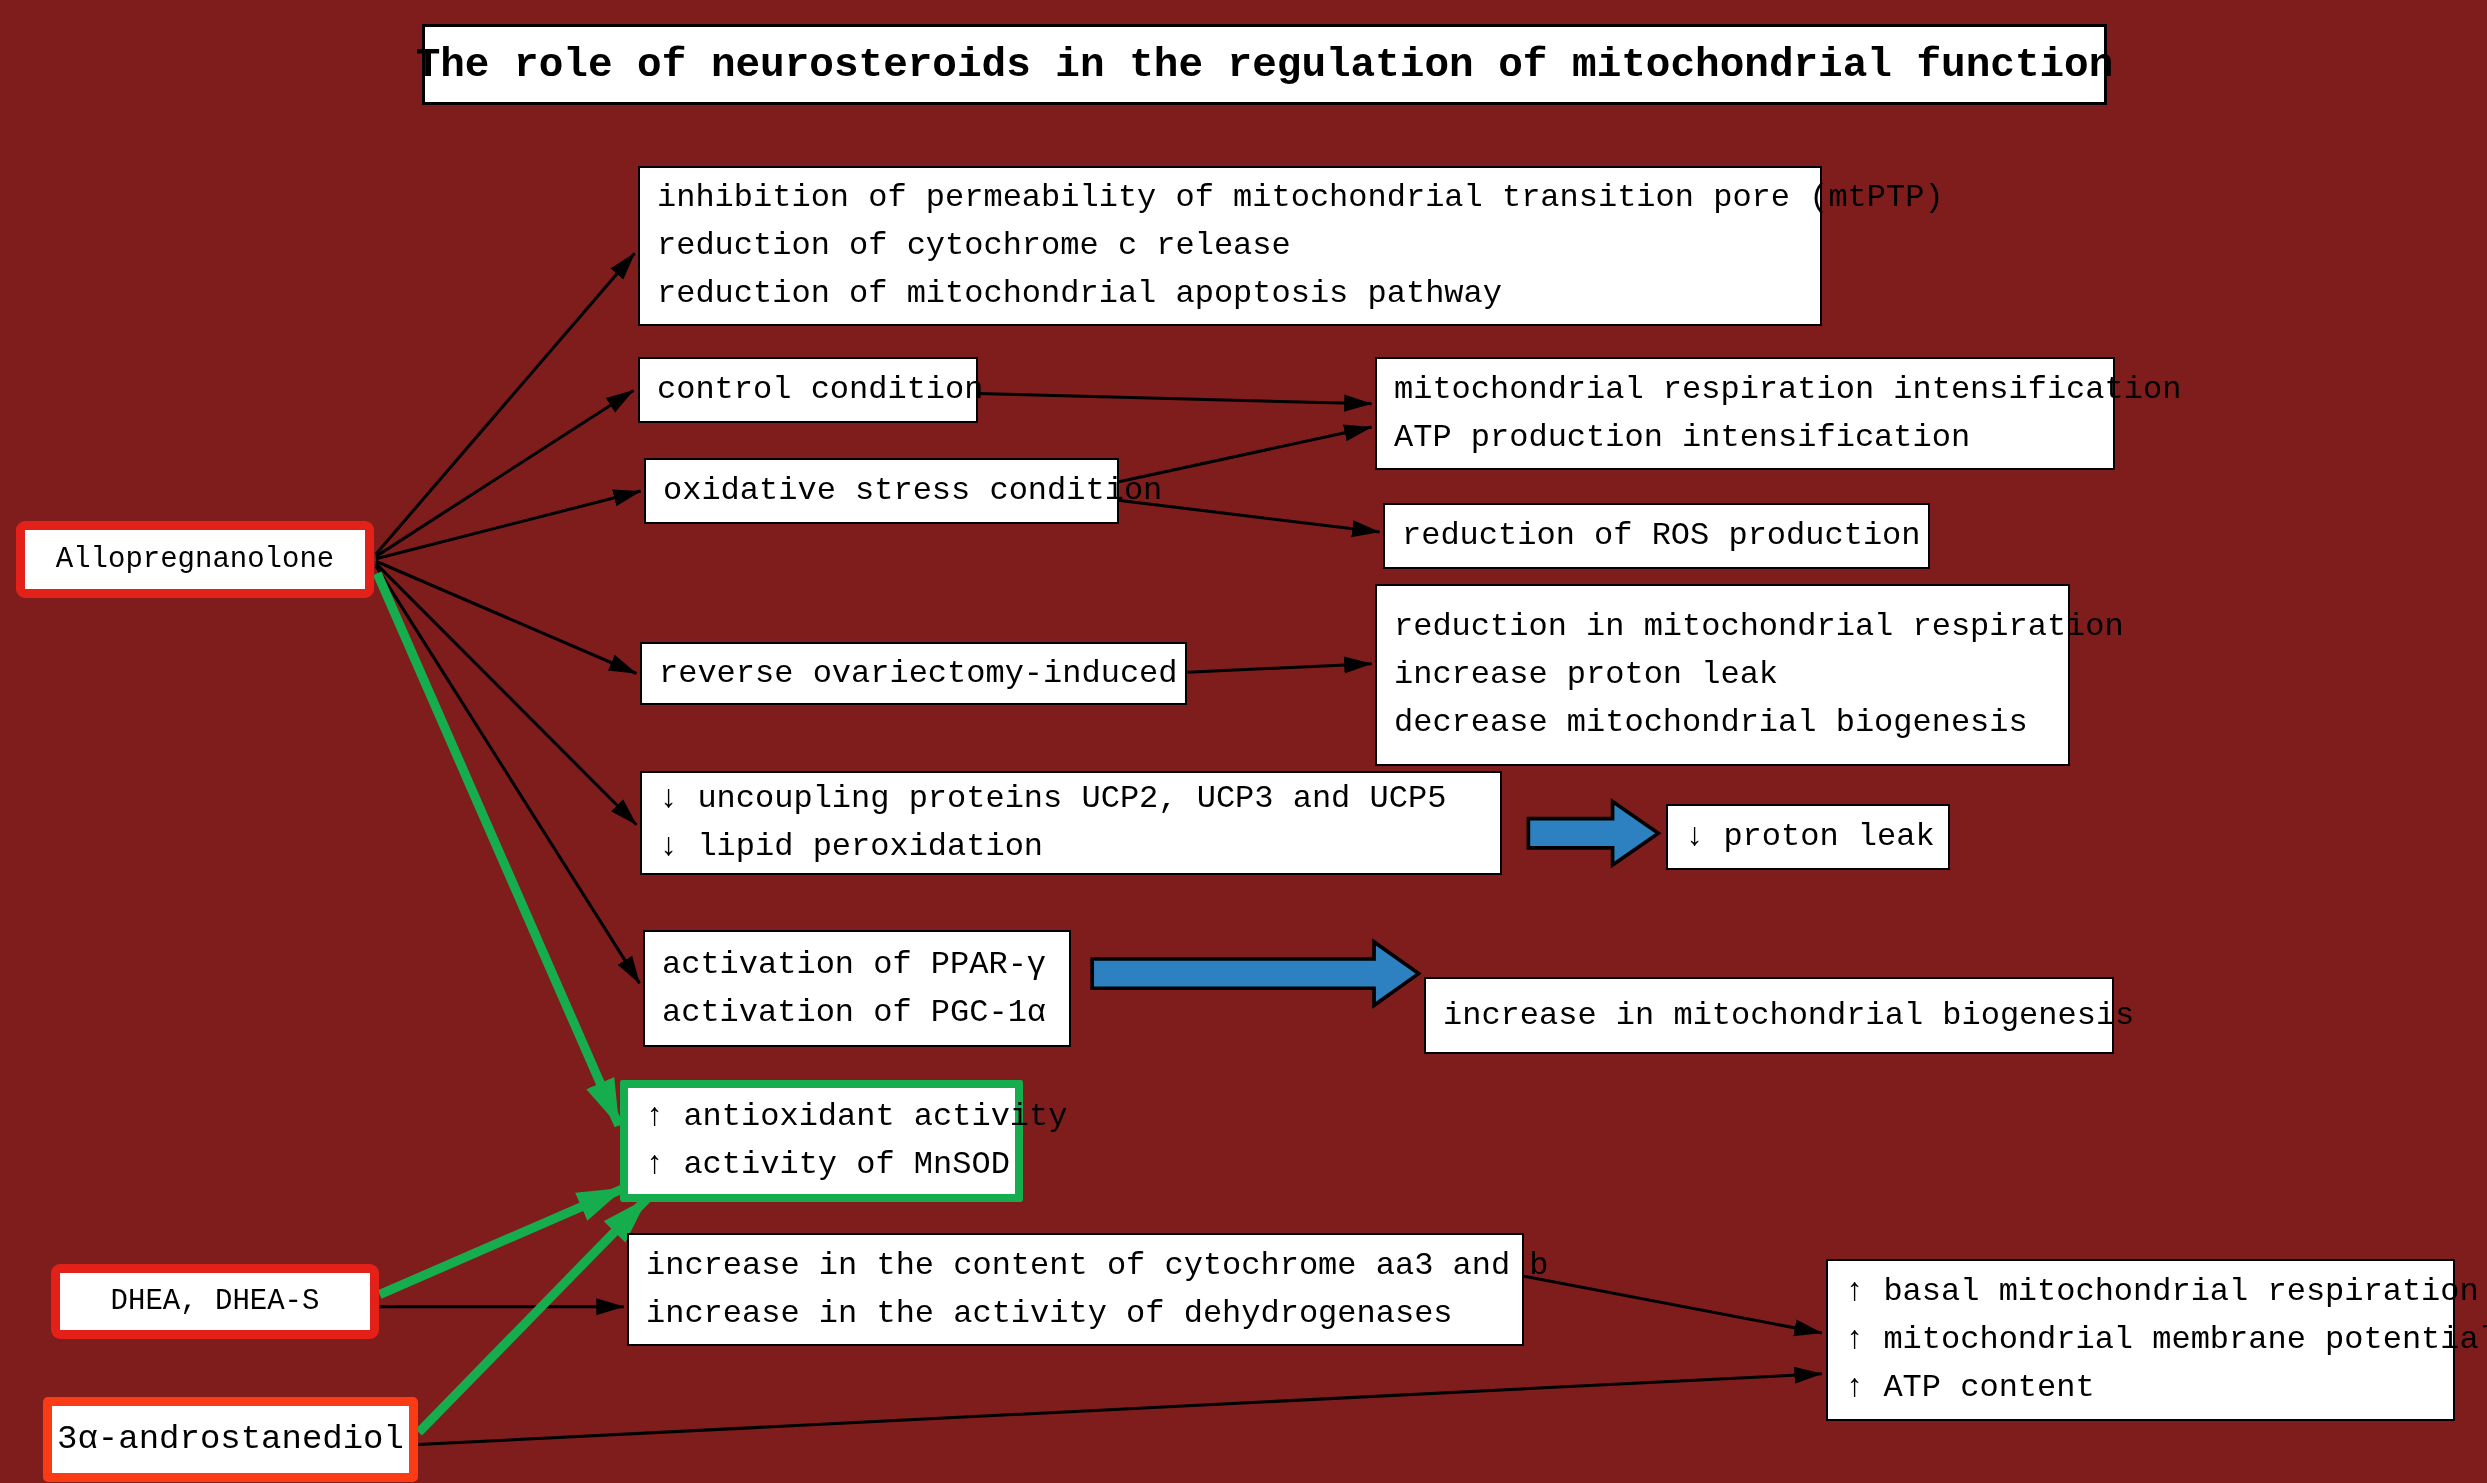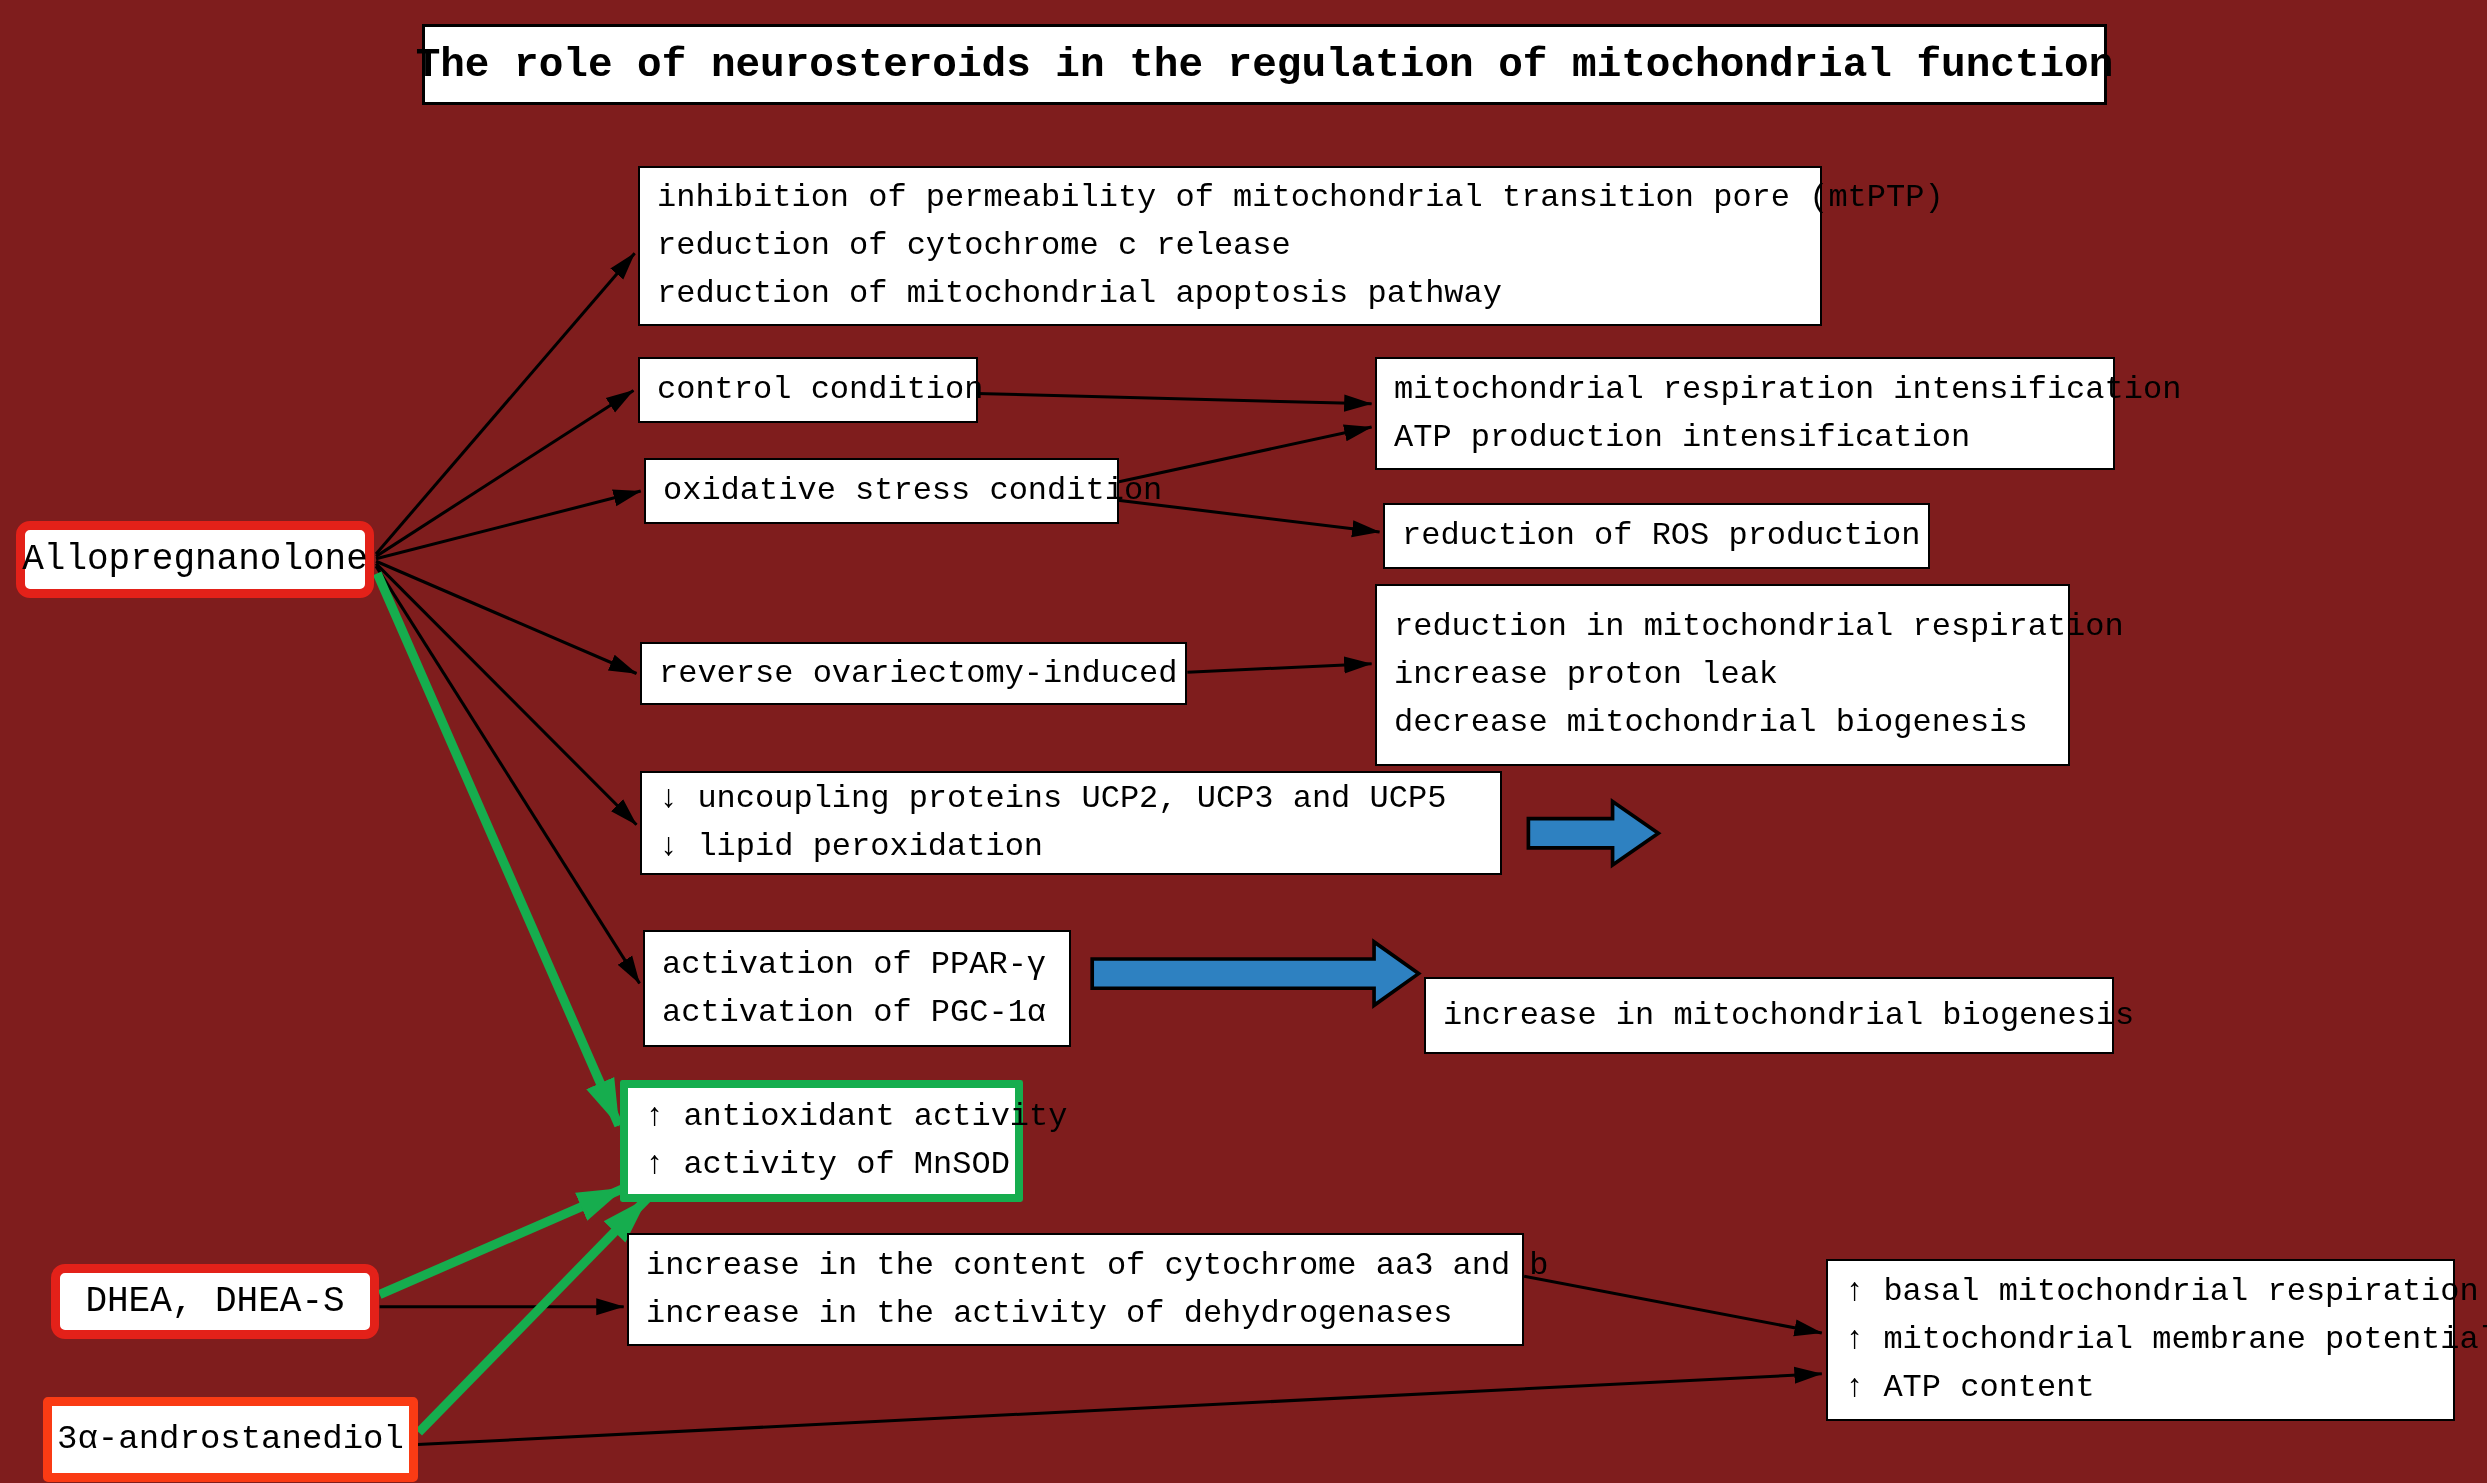--- a/index.html
+++ b/index.html
@@ -7,21 +7,21 @@
     position:relative;width:2487px;height:1483px;background:#7f1d1d;overflow:hidden;
     font-family:Liberation Mono, monospace;color:#000;padding-left:24px;
   }
   #arrows{position:absolute;left:0;top:0;width:2487px;height:1483px;}
   .box{
     position:absolute;background:#ffffff;border:2.4px solid #000;box-sizing:border-box;
     display:flex;flex-direction:column;justify-content:center;align-items:flex-start;
     font-size:32px;line-height:1.5;padding:0 11px 0 17px;white-space:nowrap;
   }
   .box.center{align-items:center;padding:0;}
-  .accent-red{border:9.2px solid var(--c-red);border-radius:14px;font-size:36px;}
+  .accent-red{border:9.2px solid var(--c-red);border-radius:9px;font-size:29px;}
   .accent-orange{border:9.2px solid var(--c-orange);border-radius:4.9px;font-size:34px;}
   .accent-green{border:8.5px solid var(--c-green);border-radius:2.4px;}
   .title-box{
     position:absolute;background:#fff;border:3.1px solid #000;box-sizing:border-box;
     display:flex;align-items:center;justify-content:center;
     font-size:41px;font-weight:bold;white-space:nowrap;
   }
   .black-line{stroke:#000;stroke-width:5;}
   .green-line{stroke:var(--c-green);stroke-width:15;}
   .block-arrow{fill:var(--c-blue);stroke:#000;stroke-width:6;stroke-linejoin:miter;}
@@ -102,20 +102,23 @@
     <span>reduction in mitochondrial respiration</span>
     <span>increase proton leak</span>
     <span>decrease mitochondrial biogenesis</span>
   </div>
 
   <div class="box" style="left:640px;top:771px;width:862px;height:104px">
     <span>↓ uncoupling proteins UCP2, UCP3 and UCP5</span>
     <span>↓ lipid peroxidation</span>
   </div>
 
+  <div class="box" style="left:1666px;top:804px;width:284px;height:66px">
+    <span>↓ proton leak</span>
+  </div>
 
   <div class="box" style="left:643px;top:930px;width:428px;height:117px">
     <span>activation of PPAR-γ</span>
     <span>activation of PGC-1α</span>
   </div>
 
   <div class="box" style="left:1424px;top:977px;width:690px;height:77px">
     <span>increase in mitochondrial biogenesis</span>
   </div>
 

